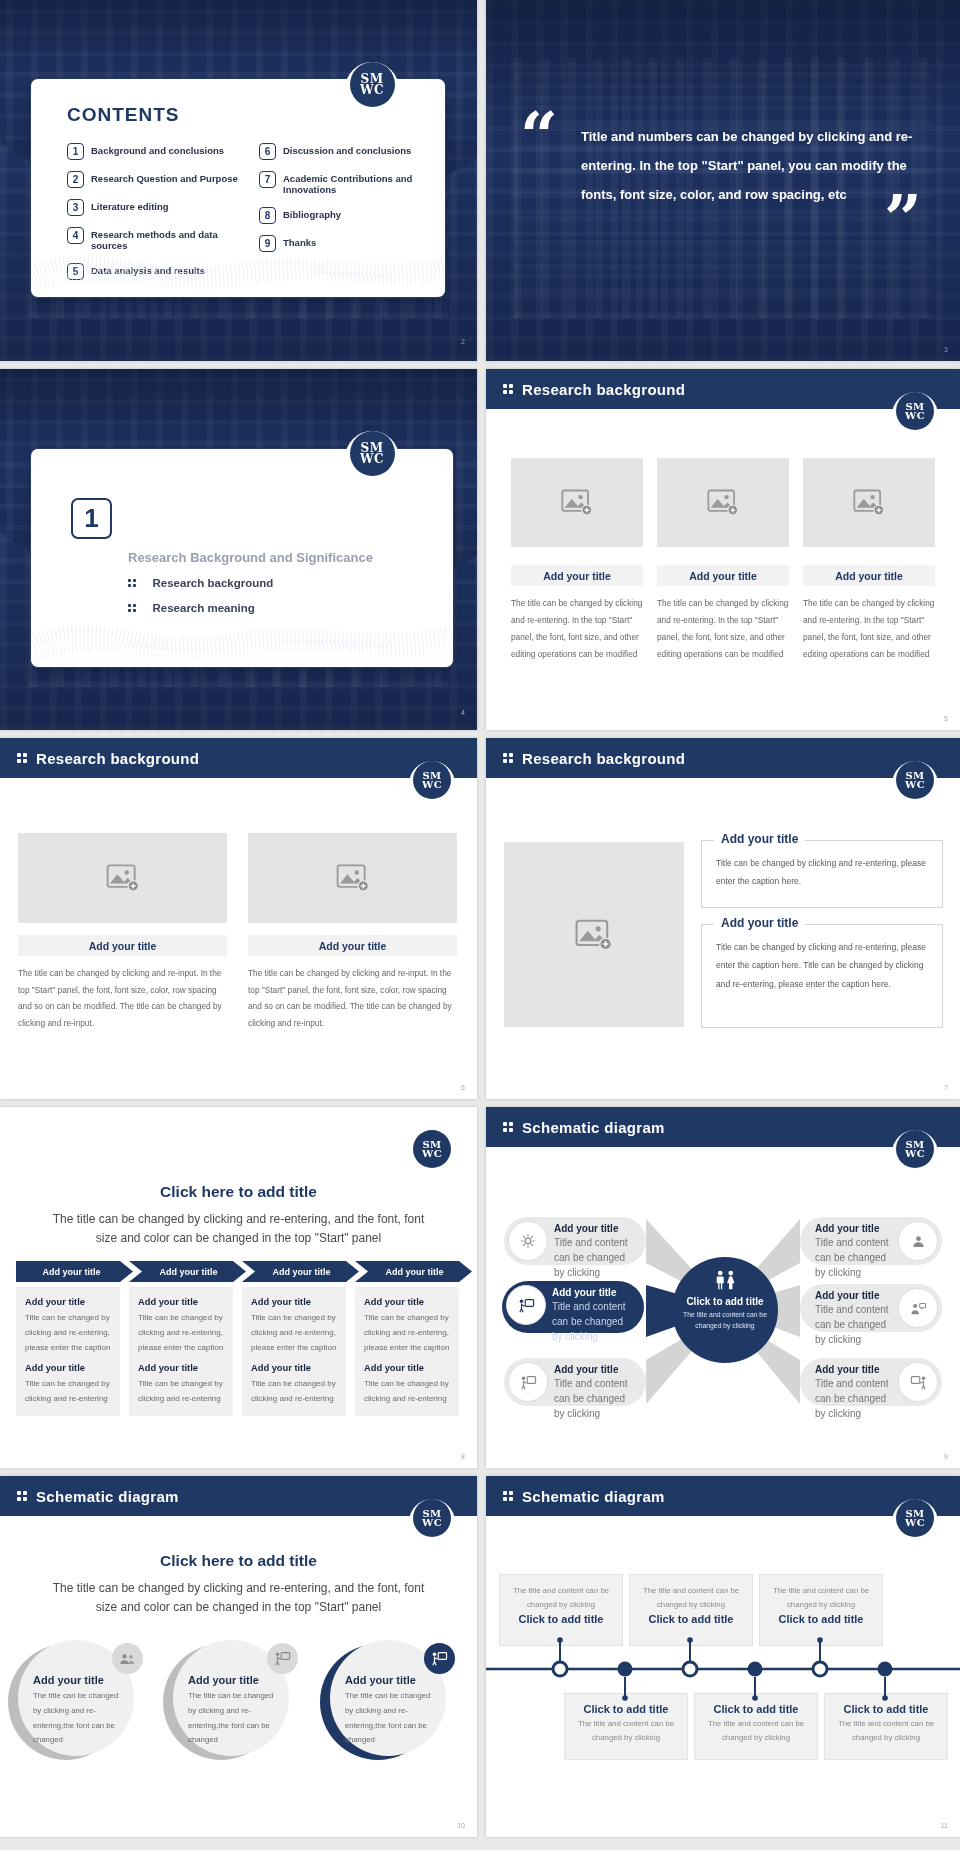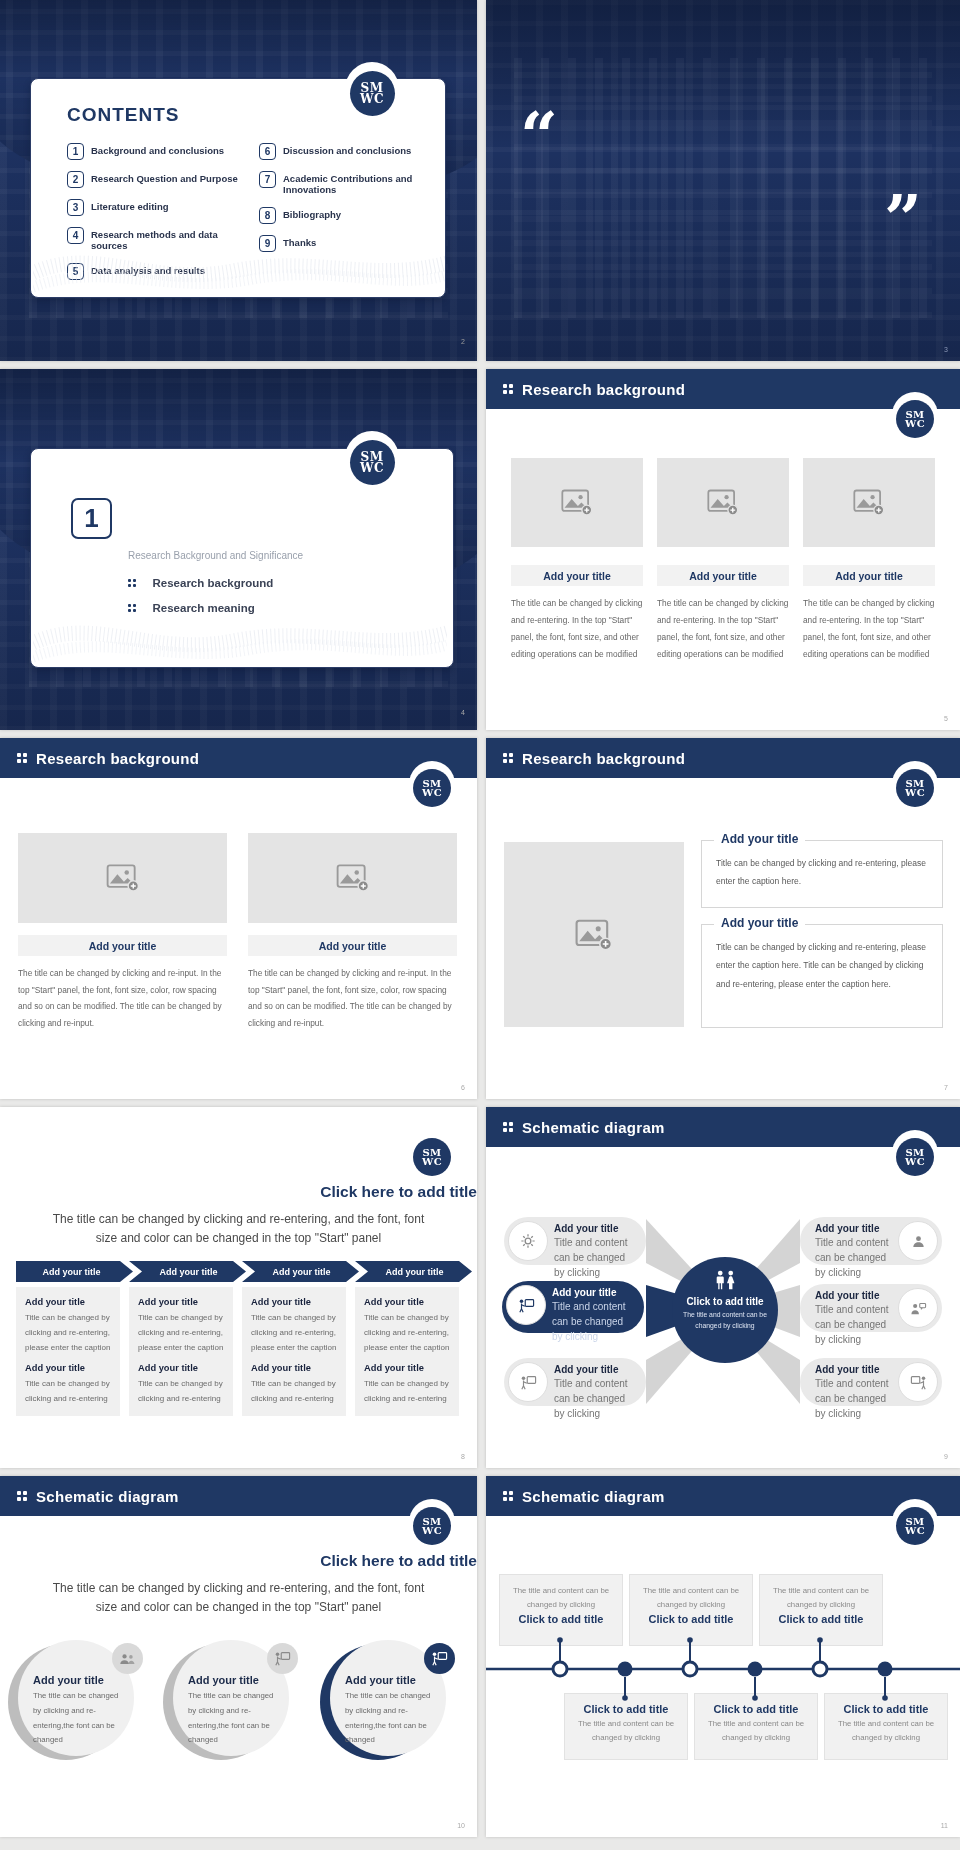--- a/index.html
+++ b/index.html
@@ -18,21 +18,21 @@
  repeating-linear-gradient(90deg,rgba(255,255,255,.07) 0 8px,transparent 8px 27px),
  repeating-linear-gradient(0deg,rgba(255,255,255,.05) 0 6px,transparent 6px 24px)}
 
 .hb{position:absolute;top:0;left:0;width:100%;height:40px;background:#1f3864;display:flex;align-items:center;padding-left:17px;z-index:4}
 .mark{display:grid;grid-template-columns:4px 4px;grid-auto-rows:4px;gap:2px;margin-right:9px}
 .mark i{background:#fff;border-radius:1px}
 .mark.nv i{background:#1f3864}
 .mark.sm{grid-template-columns:3px 3px;grid-auto-rows:3px;gap:1.5px}
 .htitle{color:#fff;font-size:15px;font-weight:700;letter-spacing:.3px}
 
-.logo{position:absolute;background:#fff;border-radius:50%;display:flex;align-items:flex-end;justify-content:center;z-index:6}
+.logo{position:absolute;background:#fff;border-radius:50%;display:flex;align-items:flex-start;justify-content:center;z-index:6}
 .logo .in{background:#1f3864;border-radius:50%;color:#fff;font-family:"DejaVu Serif",serif;font-weight:700;text-align:center;display:flex;flex-direction:column;align-items:center;justify-content:center}
 .logo.s{width:46px;height:46px;top:23px;right:22px}
 .logo.s .in{width:38px;height:38px;font-size:10px;line-height:9.5px;letter-spacing:.4px}
 .logo.b{width:54px;height:54px;left:345px;top:62px}
 .logo.b .in{width:45px;height:45px;font-size:12px;line-height:11px;letter-spacing:.5px}
 
 .navytop{position:absolute;left:-4%;width:108%;z-index:1}
 .n1{top:-12px;height:217px;border-radius:0 0 46% 54%/0 0 78px 100px}
 .n2{top:-12px;height:247px;border-radius:0 0 42% 58%/0 0 85px 115px}
 .card{position:absolute;background:#fff;border:1px solid #2b3c66;border-radius:8px;box-shadow:0 3px 6px rgba(10,20,45,.35);z-index:3;overflow:hidden}
@@ -49,42 +49,42 @@
 .ti .lb{font-size:9.5px;font-weight:700;color:#29334c;line-height:1.2;padding-top:2px}
 
 .oq,.cq{position:absolute;font-family:"DejaVu Serif",serif;font-weight:700;color:#fff;line-height:1;z-index:2}
 .oq{left:34px;top:103px;font-size:66px}
 .cq{left:398px;top:186px;font-size:66px}
 .qt{position:absolute;left:95px;top:122px;width:332px;color:#fff;font-size:13px;font-weight:700;line-height:29px;z-index:2}
 
 .secrow{position:absolute;left:40px;top:49px;display:flex;gap:16px;align-items:flex-start}
 .secnum{width:41px;height:41px;border:2.5px solid #1f3864;border-radius:7px;color:#1f3864;font-size:26px;font-weight:700;display:flex;align-items:center;justify-content:center}
 .sect{font-size:20px;font-weight:700;color:#1f3864;line-height:1.18}
-.subt{position:absolute;left:97px;top:101px;font-size:10px;font-weight:400;color:#99a0ac}
+.subt{position:absolute;left:97px;top:101px;font-size:13px;font-weight:700;color:#99a0ac}
 .bul{position:absolute;left:97px;display:flex;align-items:center;gap:8px}
 .bul span{font-size:11.5px;font-weight:600;color:#3b4356}
 
 .ph{background:#e4e4e4;display:flex;align-items:center;justify-content:center}
 .atbar{height:21px;background:#f2f2f2;color:#1f3864;font-size:10.5px;font-weight:700;display:flex;align-items:center;justify-content:center}
 .col3{position:absolute;top:89px;width:132px}
 .col3 .ph{height:89px}
 .col3 .atbar{margin-top:18px}
 .col3 .bd{margin-top:9px;font-size:8.3px;color:#666;line-height:2.05}
 .col2i{position:absolute;top:95px;width:209px}
 .col2i .ph{height:90px}
 .col2i .atbar{margin-top:12px}
 .col2i .bd{margin-top:9px;font-size:8.3px;color:#666;line-height:2.0}
 
 .phc{position:absolute;left:18px;top:104px;width:180px;height:185px}
 .capbox{position:absolute;left:215px;width:242px;background:#fff;border:1px solid #d6d6d6;padding:13px 14px 8px}
 .capbox h4{position:absolute;top:-9px;left:12px;background:#fff;padding:0 7px;font-size:12px;font-weight:700;color:#1f3864}
 .capbox p{font-size:8.5px;color:#595959;line-height:2.15}
 .cb1{top:102px;height:68px}.cb2{top:186px;height:104px}
 
-.bigt{position:absolute;top:76px;width:100%;text-align:right;font-size:15.5px;font-weight:700;color:#1f3864;z-index:2}
+.bigt{position:absolute;top:76px;width:100%;text-align:center;font-size:15.5px;font-weight:700;color:#1f3864;z-index:2}
 .bigs{position:absolute;top:103px;left:50%;transform:translateX(-50%);width:372px;text-align:center;font-size:12px;color:#4a4a4a;line-height:1.55;z-index:2}
 .arrow{position:absolute;top:154px;width:117px;height:21px;background:#1f3864;color:#fff;font-size:9px;font-weight:700;display:flex;align-items:center;justify-content:center;padding:0 14px 0 8px}
 .a1{left:16px;clip-path:polygon(0 0,104px 0,100% 50%,104px 100%,0 100%)}
 .a2{left:129px}.a3{left:242px}.a4{left:355px}
 .a2,.a3,.a4{clip-path:polygon(0 0,104px 0,100% 50%,104px 100%,0 100%,13px 50%);padding-left:16px}
 .pcard{position:absolute;top:180px;width:104px;height:129px;background:#f0f0f0;padding:10px 9px}
 .p1{left:16px}.p2{left:129px}.p3{left:242px}.p4{left:355px}
 .pcard h5{font-size:9.3px;font-weight:700;color:#18223d;margin-bottom:4px}
 .pcard p{font-size:8px;color:#6b6b6b;line-height:1.85;margin-bottom:8px}
 
@@ -190,20 +190,21 @@
         <path d="M0 58 C70 32 140 66 220 50 C300 36 360 62 414 46" fill="none" stroke="#e9ecf2" stroke-width="11" stroke-dasharray="1 3" opacity=".8"></path>
       </svg>
     </div>
     <span class="pn" style="bottom:16px;color:#9b9b9b">2</span>
   </div>
 
   <div class="sl photo">
     <div class="bld"></div>
     <span class="oq">“</span>
     <span class="cq">”</span>
+    <div class="qt">Title and numbers can be changed by clicking and re-entering. In the top "Start" panel, you can modify the fonts, font size, color, and row spacing, etc</div>
     <span class="pn lt">3</span>
   </div>
 
   <div class="sl photo">
     <div class="bld"></div>
     <div class="navytop n2 photo"></div>
     <div class="logo b">
         <span class="in">
           <b>SM</b>
           <b>WC</b>

